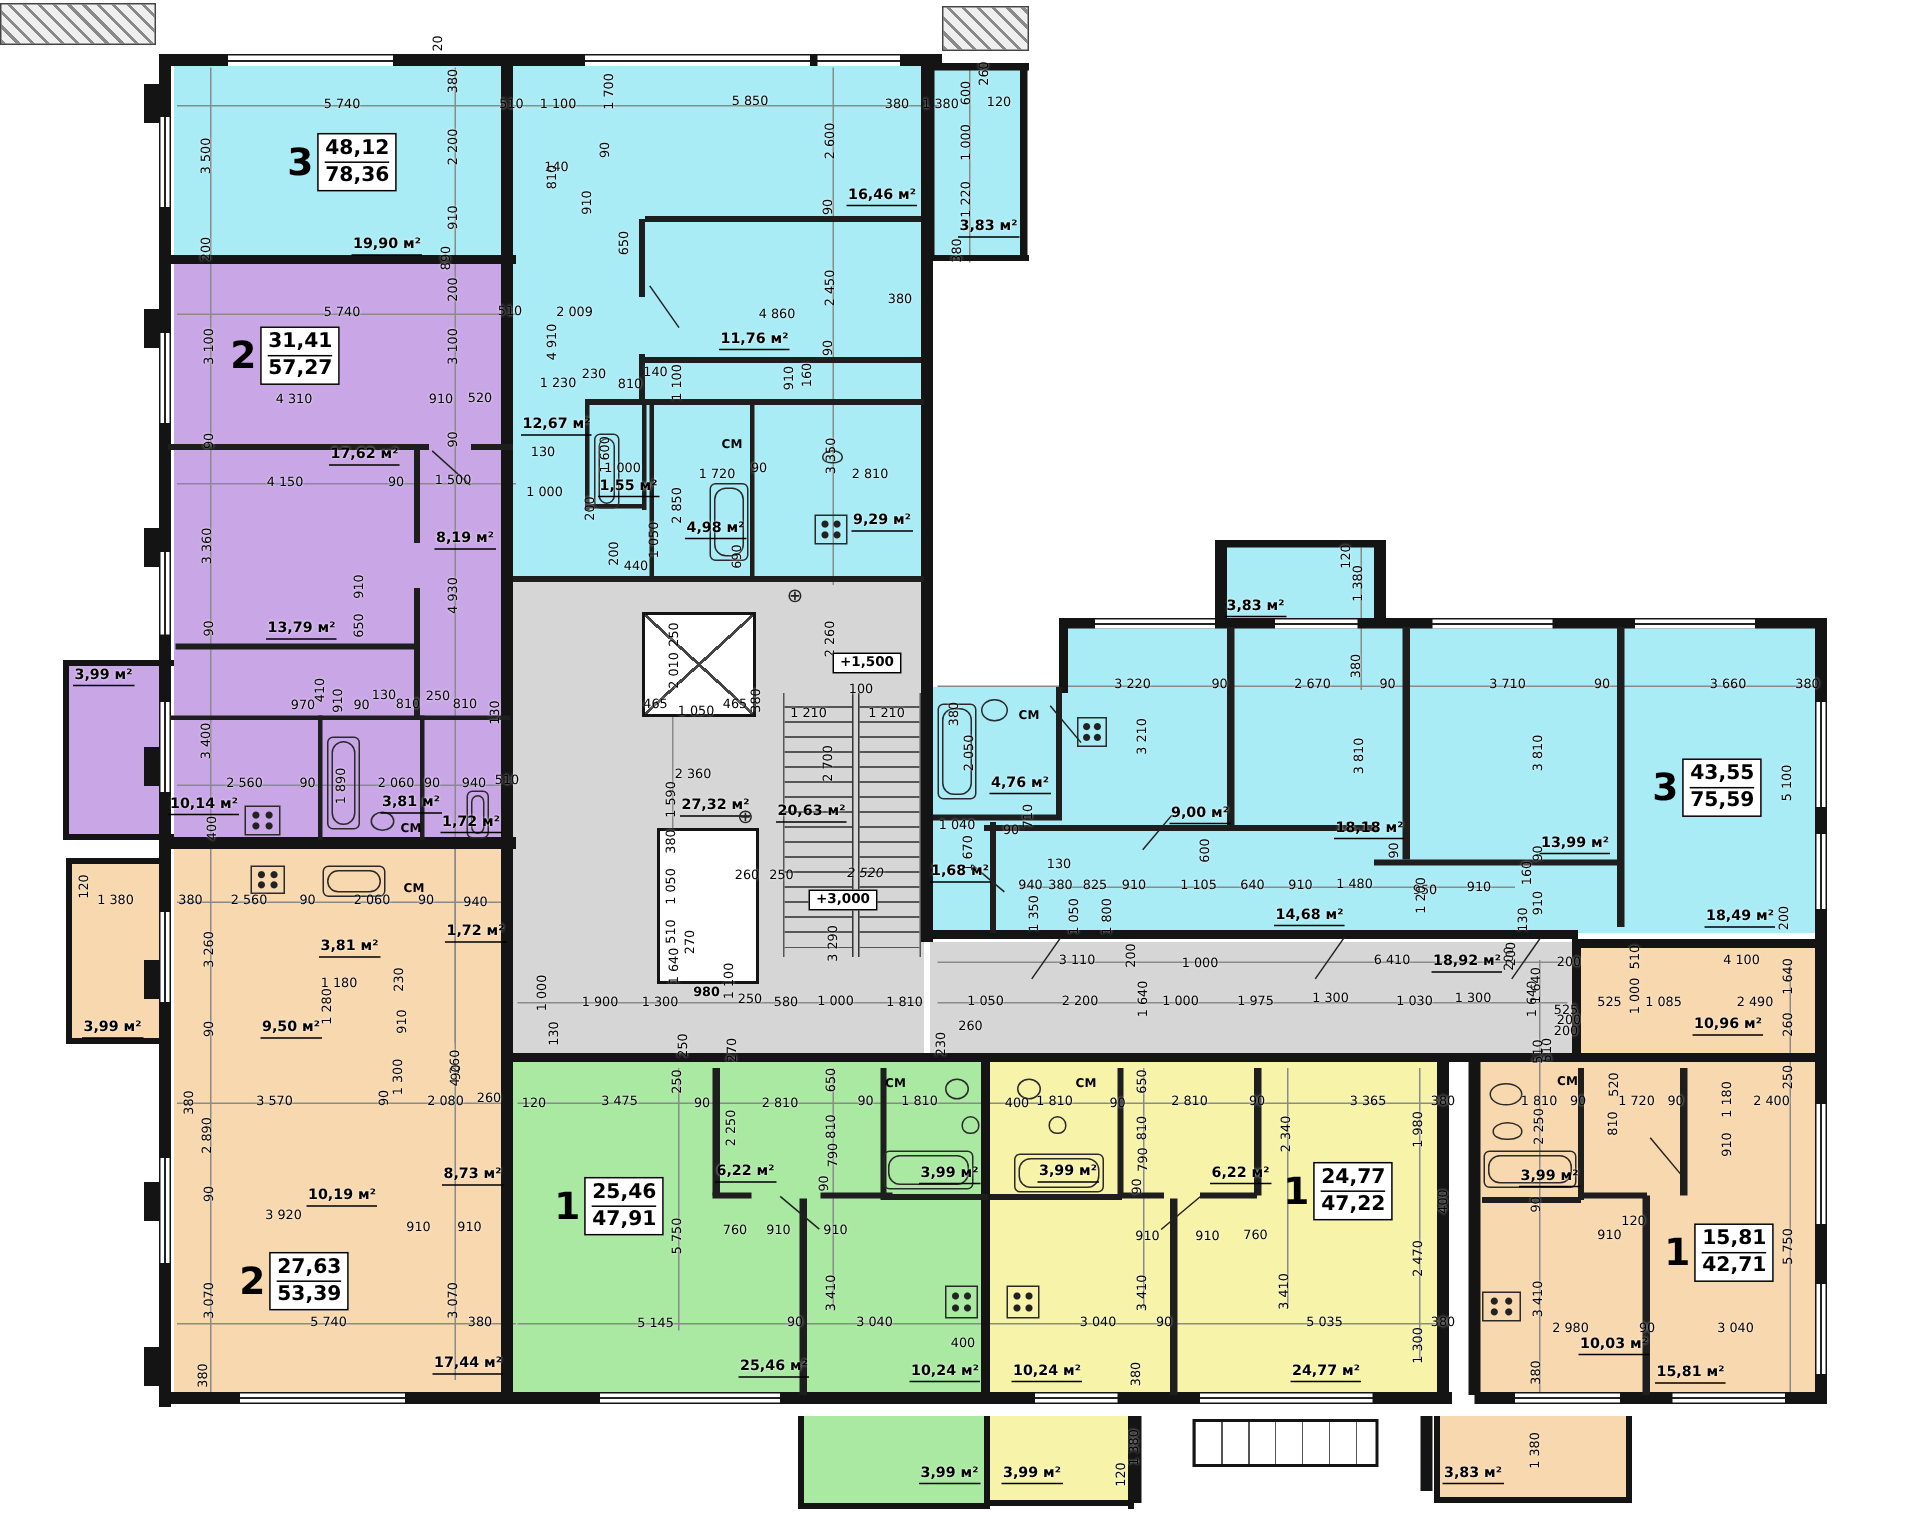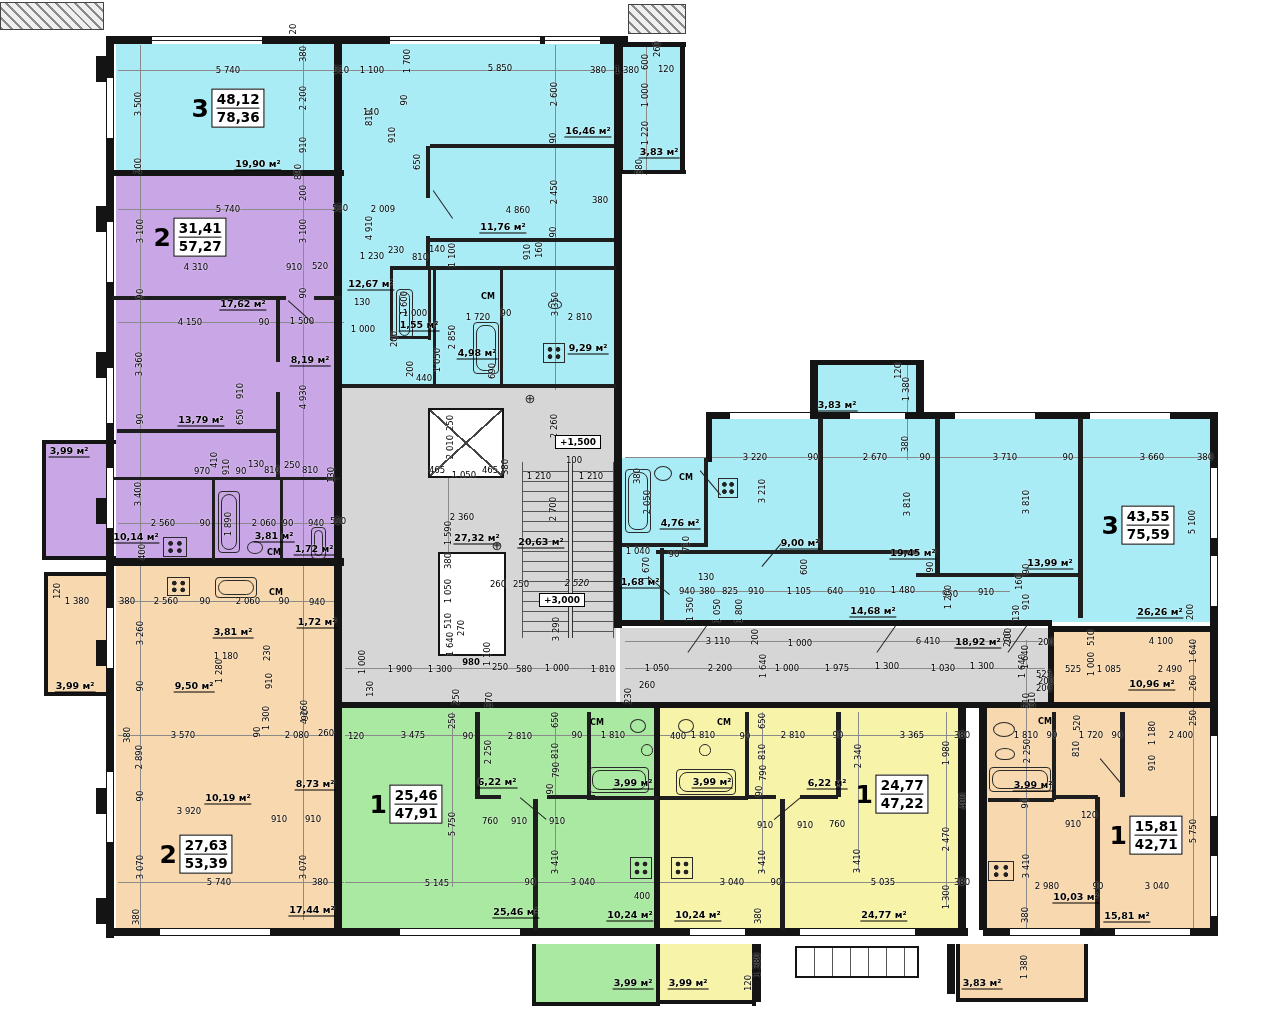--- a/index.html
+++ b/index.html
@@ -573,23 +573,23 @@
     <div class="rlabel" style="left: 69px; top: 451px;">3,99 м²</div>
     <div class="rlabel" style="left: 136px; top: 537px;">10,14 м²</div>
     <div class="rlabel" style="left: 274px; top: 536px;">3,81 м²</div>
     <div class="rlabel" style="left: 314px; top: 549px;">1,72 м²</div>
     <div class="rlabel" style="left: 477px; top: 538px;">27,32 м²</div>
     <div class="rlabel" style="left: 541px; top: 542px;">20,63 м²</div>
     <div class="rlabel" style="left: 837px; top: 405px;">3,83 м²</div>
     <div class="rlabel" style="left: 680px; top: 523px;">4,76 м²</div>
     <div class="rlabel" style="left: 640px; top: 582px;">1,68 м²</div>
     <div class="rlabel" style="left: 800px; top: 543px;">9,00 м²</div>
-    <div class="rlabel" style="left: 913px; top: 553px;">19,45 м²</div>
+    <div class="rlabel" style="left: 913px; top: 553px;">18,18 м²</div>
     <div class="rlabel" style="left: 1050px; top: 563px;">13,99 м²</div>
-    <div class="rlabel" style="left: 1160px; top: 612px;">26,26 м²</div>
+    <div class="rlabel" style="left: 1160px; top: 612px;">18,49 м²</div>
     <div class="rlabel" style="left: 873px; top: 611px;">14,68 м²</div>
     <div class="rlabel" style="left: 978px; top: 642px;">18,92 м²</div>
     <div class="rlabel" style="left: 75px; top: 686px;">3,99 м²</div>
     <div class="rlabel" style="left: 194px; top: 686px;">9,50 м²</div>
     <div class="rlabel" style="left: 233px; top: 632px;">3,81 м²</div>
     <div class="rlabel" style="left: 317px; top: 622px;">1,72 м²</div>
     <div class="rlabel" style="left: 228px; top: 798px;">10,19 м²</div>
     <div class="rlabel" style="left: 315px; top: 784px;">8,73 м²</div>
     <div class="rlabel" style="left: 312px; top: 910px;">17,44 м²</div>
     <div class="rlabel" style="left: 497px; top: 782px;">6,22 м²</div>

